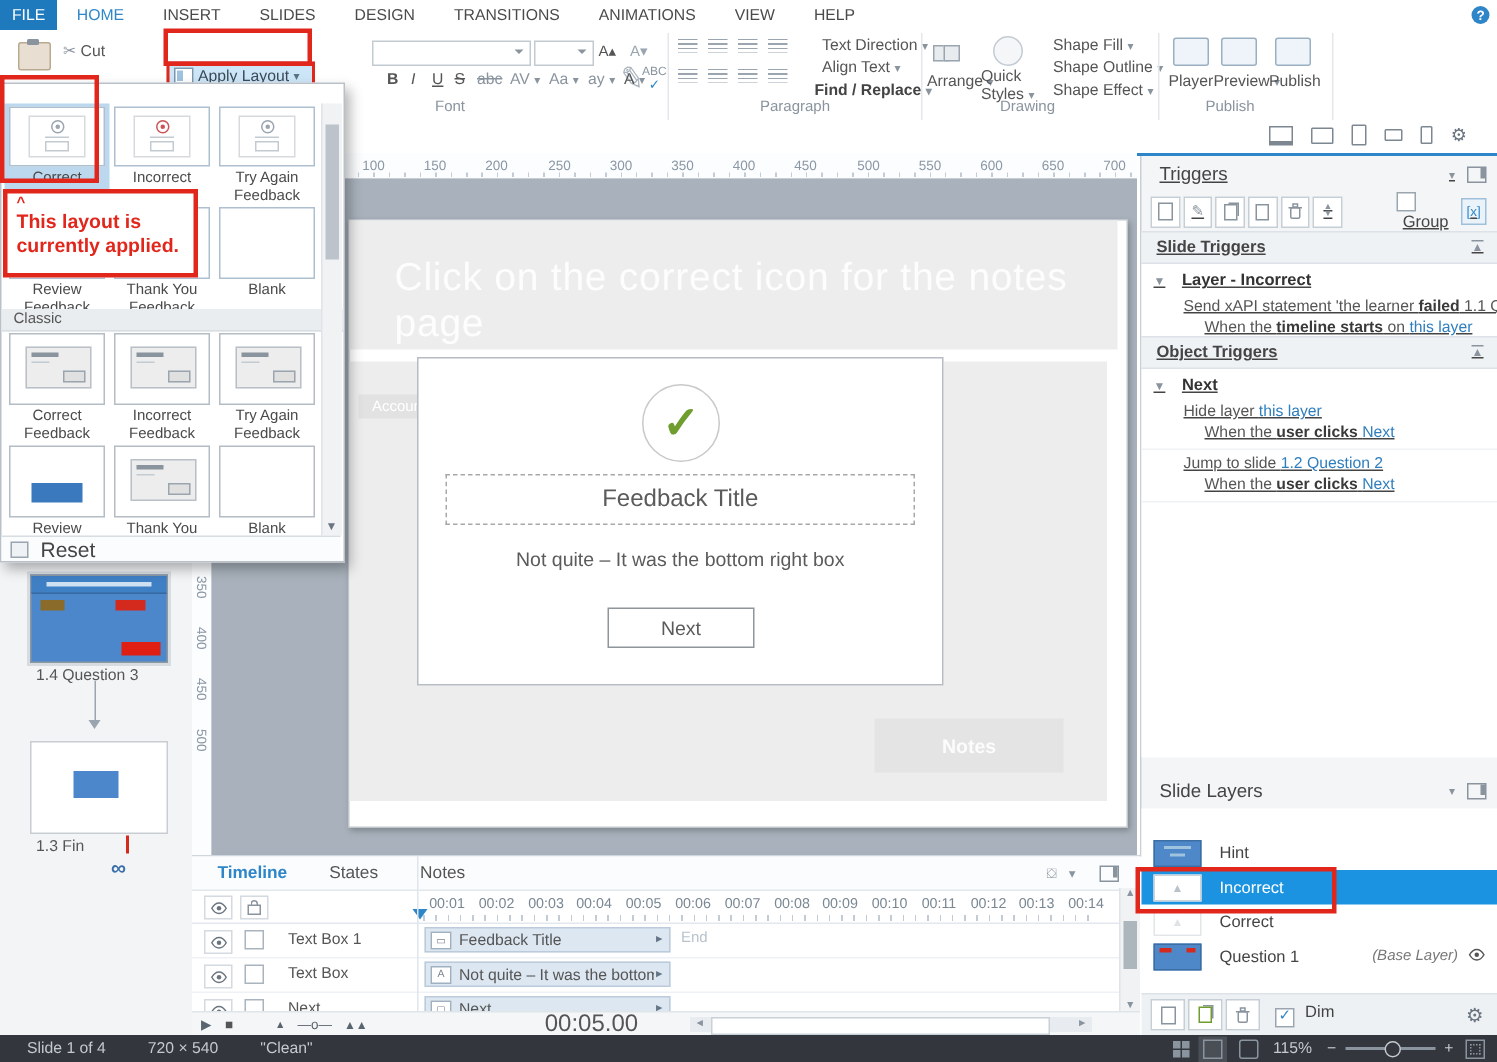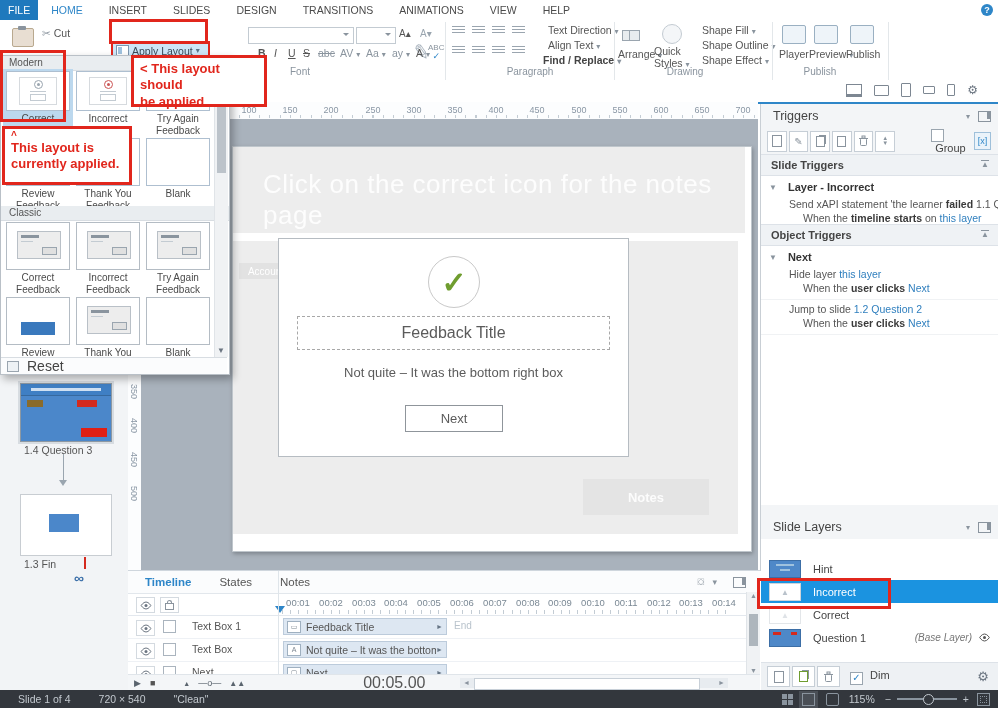--- a/index.html
+++ b/index.html
@@ -106,21 +106,21 @@
   .fdlg{position:absolute;left:45px;top:91px;width:349px;height:217px;background:#fff;border:1px solid #b6bcc2;}
   .fcircle{position:absolute;left:149px;top:17px;width:50px;height:50px;border:1px solid #c9c9c9;border-radius:50%;
            display:flex;align-items:center;justify-content:center;color:#6f9d2f;font-size:30px;font-weight:bold;}
   .ftitlebox{position:absolute;left:18px;top:77px;width:311px;height:32px;border:1px dashed #a8a8a8;
              display:flex;align-items:center;justify-content:center;font-size:16px;color:#5b5b5b;}
   .fbody{position:absolute;left:0;top:126px;width:349px;text-align:center;font-size:13px;color:#5b5b5b;}
   .fnext{position:absolute;left:126px;top:166px;width:96px;height:25px;border:1px solid #8f959b;
          display:flex;align-items:center;justify-content:center;font-size:13px;color:#5b5b5b;}
 
   
-  .rightpanel{left:760px;top:104px;width:238px;height:467px;background:#f3f5f7;border-left:1px solid #c9cfd5;}
+  .rightpanel{left:760px;top:104px;width:238px;height:467px;background:#f3f5f7;border-left:1px solid #c9cfd5;text-decoration:underline;}
   .phead{height:24px;display:flex;align-items:center;padding:0 8px 0 12px;font-size:12.5px;color:#444;}
   .phead .sp{flex:1;}
   .pinic{width:11px;height:9px;border:1px solid #8a949e;position:relative;margin-left:8px;}
   .pinic:before{content:"";position:absolute;right:0;top:0;width:3px;height:7px;background:#8a949e;}
   .chevic{color:#8a949e;font-size:8px;}
   .ttools{height:26px;display:flex;align-items:center;padding:0 8px 0 6px;}
   .tbtn{width:21px;height:19px;border:1px solid #c6ced6;background:#fff;margin-right:2px;position:relative;
         display:flex;align-items:center;justify-content:center;}
   .pageic{width:8px;height:10px;border:1px solid #8a949e;background:#fff;}
   .copyic{width:7px;height:9px;border:1px solid #8a949e;background:#fff;box-shadow:2px -2px 0 -1px #8a949e;}
@@ -604,21 +604,20 @@
             </svg>
         </div>
         <span style="margin-left:8px;"><span class="cbx" style="color:#2e86c8;font-size:10px;text-align:center;line-height:10px;">✓</span>
           <span style="margin-left:4px;">Dim</span></span>
         <span style="margin-left:auto;margin-right:10px;font-size:13px;color:#6b7581;">⚙</span>
       </div>
     </div>
   </div>
 
   <div class="r lpanel">
-    <div class="lphead">Modern</div>
     <div class="lpgrid" style="top:13px;">
       <div class="lpitem sel">
         <div class="lpthumb">
             <div class="m-card">
               <div class="m-circ ok"></div>
               <div class="m-line"></div>
               <div class="m-btn"></div>
             </div>
           </div>
         <div class="lplabel">Correct Feedback</div>
@@ -726,24 +725,20 @@
       <div class="lpsdown">▼</div>
     </div>
     <div class="resetrow">
       <span class="reseticon"></span>
       <span>Reset</span>
     </div>
   </div>
 
   <div class="redbox" style="left:109px;top:19px;width:93px;height:19px;"></div>
   <div class="redbox" style="left:0px;top:50px;width:60px;height:66px;"></div>
-  <div class="rednote" style="left:131px;top:55px;width:118px;height:40px;">
-    <div>&lt; This layout should</div>
-    <div>be applied.</div>
-  </div>
   <div class="rednote" style="left:2px;top:126px;width:112px;height:47px;">
     <div style="font-size:10px;line-height:.8;">^</div>
     <div>This layout is</div>
     <div>currently applied.</div>
   </div>
   <div class="redbox" style="left:757px;top:578px;width:128px;height:25px;z-index:40;"></div>
 
   <div class="r statusbar">
     <span style="margin-left:18px;">Slide 1 of 4</span>
     <span style="margin-left:28px;">720 × 540</span>

